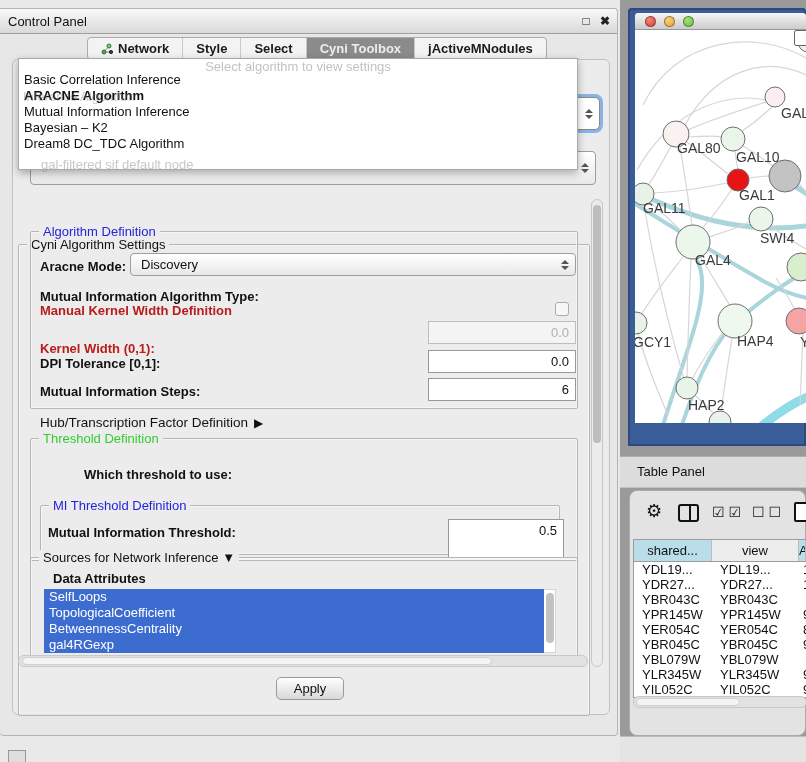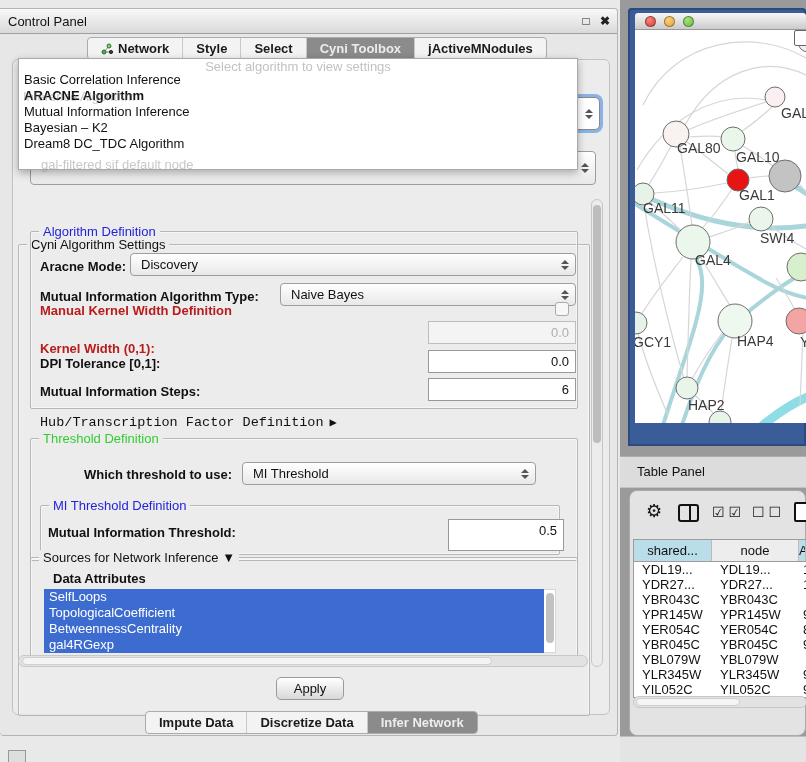--- a/index.html
+++ b/index.html
@@ -74,21 +74,21 @@
 
   .popup { position:absolute; background:#fff; border:1px solid #a9a9a9;
            box-shadow:0 3px 8px rgba(0,0,0,.3); z-index:50; }
   .popup-title { text-align:center; color:#c2c2c2; height:13px; line-height:13px;
                  margin-top:1px; }
   .popup-item { height:16px; line-height:16px; padding-left:5px; white-space:nowrap; }
   .popup-item.bold { font-weight:bold; }
   .ghost { position:absolute; color:rgba(130,130,130,.45); pointer-events:none;
            white-space:nowrap; }
 
-  .hub-row { position:absolute; white-space:nowrap; font-size:13.5px;font-family:Liberation Mono, monospace; }
+  .hub-row { position:absolute; white-space:nowrap; font-size:13.5px; }
   .hub-arrow { font-size:12px; margin-left:6px; }
 
   
   .net-frame { left:628px; top:8px; width:178px; height:438px; background:#3a5c99;
                border-radius:4px 4px 0 0; box-shadow:inset 0 0 0 2px #2d4a7e; }
   .net-titlebar { position:absolute; left:7px; top:5px; width:171px; height:17px;
                   background:linear-gradient(#f7f7f7,#cbcbcb); border-bottom:1px solid #999;
                   border-radius:3px 3px 0 0; }
   .light { position:absolute; top:3px; width:11px; height:11px; border-radius:50%;
            border:1px solid rgba(0,0,0,.35); }
@@ -184,24 +184,20 @@
       <span class="fs-legend legend-blue">Algorithm Definition</span>
     </div>
 
     <span class="lbl" style="left:40px; top:250px;">Aracne Mode:</span>
     <div class="combo" style="left:130px; top:244px; width:446px; height:23px;">
       <span>Discovery</span>
       <span class="stepper"></span>
     </div>
 
     <span class="lbl" style="left:40px; top:280px;">Mutual Information Algorithm Type:</span>
-    <div class="combo" style="left:280px; top:274px; width:296px; height:23px;">
-      <span>Naive Bayes</span>
-      <span class="stepper"></span>
-    </div>
 
     <span class="lbl disabled" style="left:40px; top:294px;">Manual Kernel Width Definition</span>
     <span class="checkbox" style="left:555px; top:293px;"></span>
 
     <span class="lbl disabled" style="left:40px; top:332px;">Kernel Width (0,1):</span>
     <div class="field disabled" style="left:428px; top:312px; width:148px; height:23px;">0.0</div>
 
     <span class="lbl" style="left:40px; top:347px;">DPI Tolerance [0,1]:</span>
     <div class="field" style="left:428px; top:341px; width:148px; height:23px;">0.0</div>
 
@@ -210,30 +206,26 @@
 
     <div class="hub-row" style="left:40px; top:406px;">
       <span>Hub/Transcription Factor Definition</span><span class="hub-arrow">▶</span>
     </div>
 
     <div class="fs" style="left:30px; top:429px; width:548px; height:123px;">
       <span class="fs-legend legend-green">Threshold Definition</span>
     </div>
 
     <span class="lbl" style="left:84px; top:458px;">Which threshold to use:</span>
-    <div class="combo" style="left:242px; top:453px; width:294px; height:23px;">
-      <span>MI Threshold</span>
-      <span class="stepper"></span>
-    </div>
 
     <div class="fs" style="left:40px; top:496px; width:520px; height:50px;">
       <span class="fs-legend legend-blue">MI Threshold Definition</span>
     </div>
     <span class="lbl" style="left:48px; top:516px;">Mutual Information Threshold:</span>
-    <div class="field" style="left:448px; top:510px; width:116px; height:32px;">0.5</div>
+    <div class="field" style="left:448px; top:510px; width:116px; height:39px;">0.5</div>
 
     <div class="fs" style="left:30px; top:548px; width:548px; height:108px;">
       <span class="fs-legend">
         <span>Sources for Network Inference</span>
         <span>▼</span>
       </span>
     </div>
     <span class="lbl" style="left:40px; top:562px;margin-left:13px;">Data Attributes</span>
 
     <div class="list" style="left:44px; top:580px; width:512px; height:64px;">
@@ -247,31 +239,20 @@
     <div class="hsb" style="left:18px; top:646px; width:570px; height:12px;">
       <div class="hsb-thumb" style="left:3px; top:1px; width:470px; height:8px;"></div>
     </div>
 
     <div class="vtrack" style="left:591px; top:190px; width:12px; height:468px;">
       <div class="vthumb" style="left:1px; top:5px; width:8px; height:238px;"></div>
     </div>
 
     <div class="btn" style="left:276px; top:668px; width:68px; height:23px;">Apply</div>
 
-    <div class="abs tabbar" style="left:145px; top:702px;">
-      <div class="tab">
-        <span>Impute Data</span>
-      </div>
-      <div class="tab">
-        <span>Discretize Data</span>
-      </div>
-      <div class="tab selected">
-        <span>Infer Network</span>
-      </div>
-    </div>
 
     <div class="popup" style="left:18px; top:49px; width:560px; height:112px;">
       <div class="popup-title">Select algorithm to view settings</div>
       <div style="position:absolute; left:0; top:13px; width:100%;">
         <div class="popup-item">Basic Correlation Inference</div>
         <div class="popup-item bold">ARACNE Algorithm</div>
         <div class="popup-item">Mutual Information Inference</div>
         <div class="popup-item">Bayesian – K2</div>
         <div class="popup-item">Dream8 DC_TDC Algorithm</div>
       </div>
@@ -371,21 +352,21 @@
   <div class="abs tp-body">
     <span class="tool-icon" style="left:16px; top:9px; font-size:18px;">⚙</span>
     <span class="tool-icon col-icon" style="left:48px; top:13px;"></span>
     <span class="tool-icon" style="left:82px; top:13px; font-size:14px; letter-spacing:4px;">☑☑</span>
     <span class="tool-icon" style="left:122px; top:13px; font-size:14px; letter-spacing:4px;">☐☐</span>
     <span class="tool-icon doc-icon" style="left:164px; top:11px;"></span>
 
     <div class="tbl">
       <div class="tbl-header">
         <div class="th hl c1">shared...</div>
-        <div class="th c2">node</div>
+        <div class="th c2">view</div>
         <div class="th hl c3">A</div>
       </div>
       <div class="tbl-row">
         <div class="td c1">YDL19...</div>
         <div class="td c2">YDL19...</div>
         <div class="td c3">13</div>
       </div>
       <div class="tbl-row">
         <div class="td c1">YDR27...</div>
         <div class="td c2">YDR27...</div>

